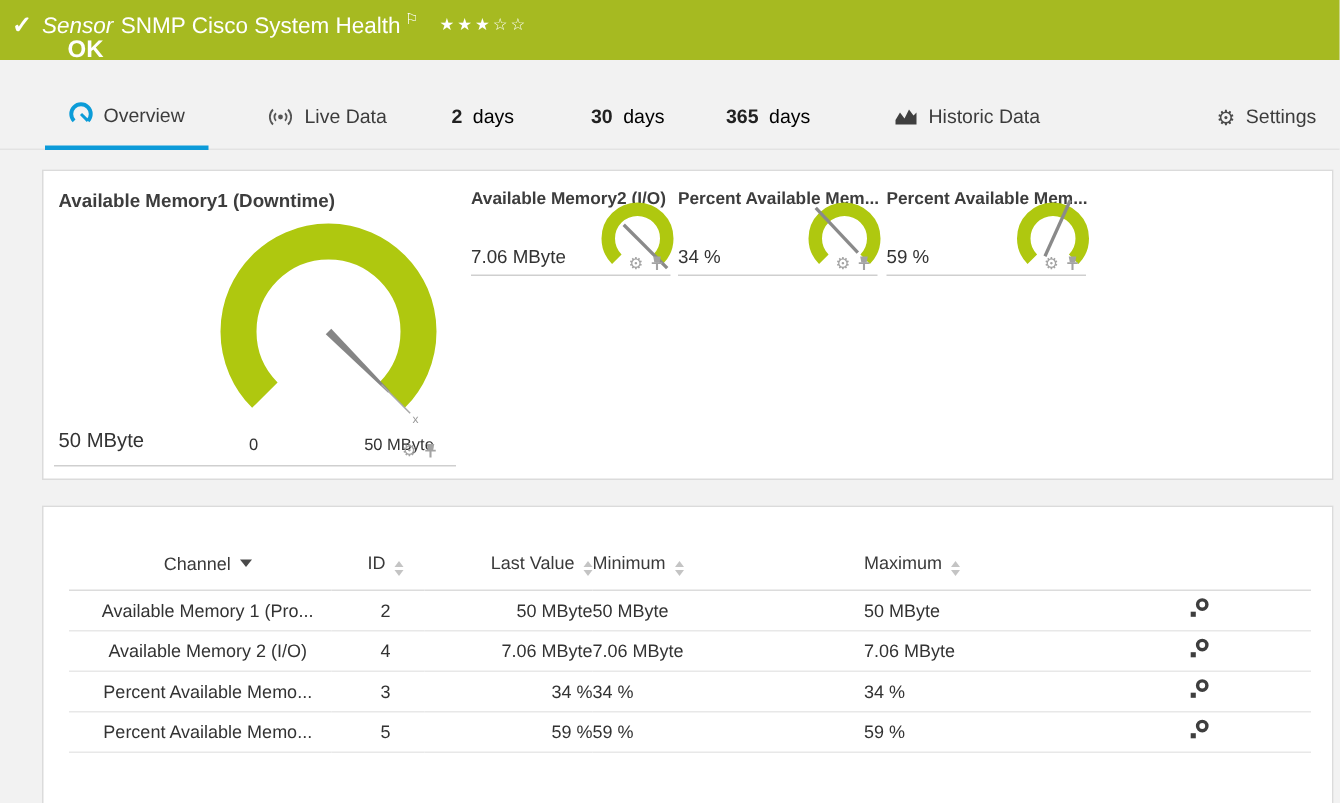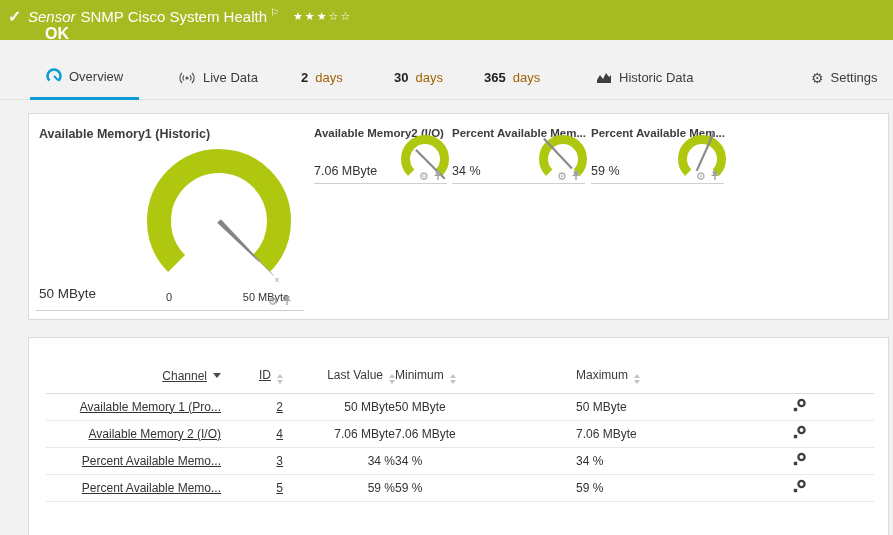--- a/index.html
+++ b/index.html
@@ -15,21 +15,21 @@
   #flag-icon { font-size:10px; vertical-align:super; margin-left:3px; }
   #stars { margin-left:14px; font-size:11px; letter-spacing:2px; vertical-align:2px; }
   #status-ok { position:absolute; left:45px; top:25px; font-size:16px; font-weight:bold; }
 
   
   #tabbar { position:absolute; left:0; top:55px; width:893px; height:45px; border-bottom:1px solid #e3e3e3; }
   .tab { position:absolute; top:0; height:45px; display:flex; align-items:center; gap:7px;
          padding:0 16px; font-size:13px; color:#3c3c3c; cursor:pointer; white-space:nowrap; }
   .tab.active { border-bottom:3px solid #0d9bd9; }
   .tab .num { font-weight:bold; color:#222; }
-  .tab .days { color:#a16207; }
+  .tab .days { color:#000000; }
   .tab svg, .tab .glyph { flex:0 0 auto; }
   .glyph { font-size:14px; color:#4a4a4a; }
 
   
   .card { position:absolute; background:#fff; border:1px solid #dbdbdb; }
   #gauges-card { left:28px; top:113px; width:861px; height:207px; }
   #table-card  { left:28px; top:337px; width:861px; height:200px; }
 
   
   .tile-title { position:absolute; font-size:11.5px; font-weight:600; color:#3d3d3d; white-space:nowrap; }
@@ -39,21 +39,21 @@
   .gear-glyph { font-size:11px; color:#a3a3a3; line-height:10px; }
   #big-value { font-size:13.5px; }
   .scale-label { position:absolute; font-size:11px; color:#333; transform:translateX(-50%); white-space:nowrap; }
 
   
   table { border-collapse:collapse; table-layout:fixed; position:absolute; left:17px; top:22px; width:828px; font-size:12px; color:#333; }
   th { font-weight:normal; color:#3a3a3a; height:33px; border-bottom:1px solid #dcdcdc; }
   td { height:27px; border-bottom:1px solid #e8e8e8; }
   .col-channel { width:175px; } .col-id { width:62px; } .col-last { width:112px; }
   .col-min { width:181px; } .col-max { width:154px; } .col-act { width:144px; }
-  .al { text-align:right; padding-left:10px;text-decoration:underline; } .ac { text-align:right; }
+  .al { text-align:center; padding-left:10px; } .ac { text-align:right; }
   .ar { text-align:left; padding-right:17px; }
   .act { padding-left:62px; text-align:left; }
   .sort-stack { display:inline-flex; flex-direction:column; gap:2px; margin-left:6px; vertical-align:1px; }
   .tri-up { width:0; height:0; border-left:3.5px solid transparent; border-right:3.5px solid transparent; border-bottom:4px solid #c4c4c4; }
   .tri-dn { width:0; height:0; border-left:3.5px solid transparent; border-right:3.5px solid transparent; border-top:4px solid #c4c4c4; }
   .sort-desc { display:inline-block; width:0; height:0; margin-left:6px; vertical-align:2px;
                border-left:4px solid transparent; border-right:4px solid transparent; border-top:5px solid #4a4a4a; }
 </style>
 </head>
 <body>
@@ -103,21 +103,21 @@
     <span>Historic Data</span>
   </div>
   <div class="tab" style="left:795px">
     <span class="glyph">⚙</span>
     <span>Settings</span>
   </div>
 </div>
 
 <div class="card" id="gauges-card">
 
-  <div class="tile-title" style="left:10px; top:13px; font-size:12.5px">Available Memory1 (Historic)</div>
+  <div class="tile-title" style="left:10px; top:13px; font-size:12.5px">Available Memory1 (Downtime)</div>
   <svg id="gauge-big" class="abs" style="left:94px; top:22px" width="190" height="172" viewBox="0 0 190 172">
       <path d="M 53.57359312880715 127.42640687119285 A 60 60 0 1 1 138.42640687119285 127.42640687119285" fill="none" stroke="#afc80f" stroke-width="24"></path>
       <polygon points="94.16152236891497,86.83847763108503 135.73940110268396,125.87077195258246 136.87077195258243,124.73940110268398 97.83847763108503,83.16152236891497" fill="#858585"></polygon>
       <line x1="131.35533905932735" y1="120.35533905932739" x2="150.44722215136414" y2="139.4472221513642" stroke="#a8a8a8" stroke-width="1"></line>
       <text x="153.98275605729685" y="145.9827560572969" font-size="8" fill="#999" text-anchor="middle">x</text>
     </svg>
   <div class="scale-label" style="left:140px; top:177px">0</div>
   <div class="scale-label" style="left:237px; top:177px">50 MByte</div>
   <div class="tile-value" id="big-value" style="left:10px; top:172px">50 MByte</div>
   <div class="tile-line" style="left:7px; top:196px; width:268px"></div>

